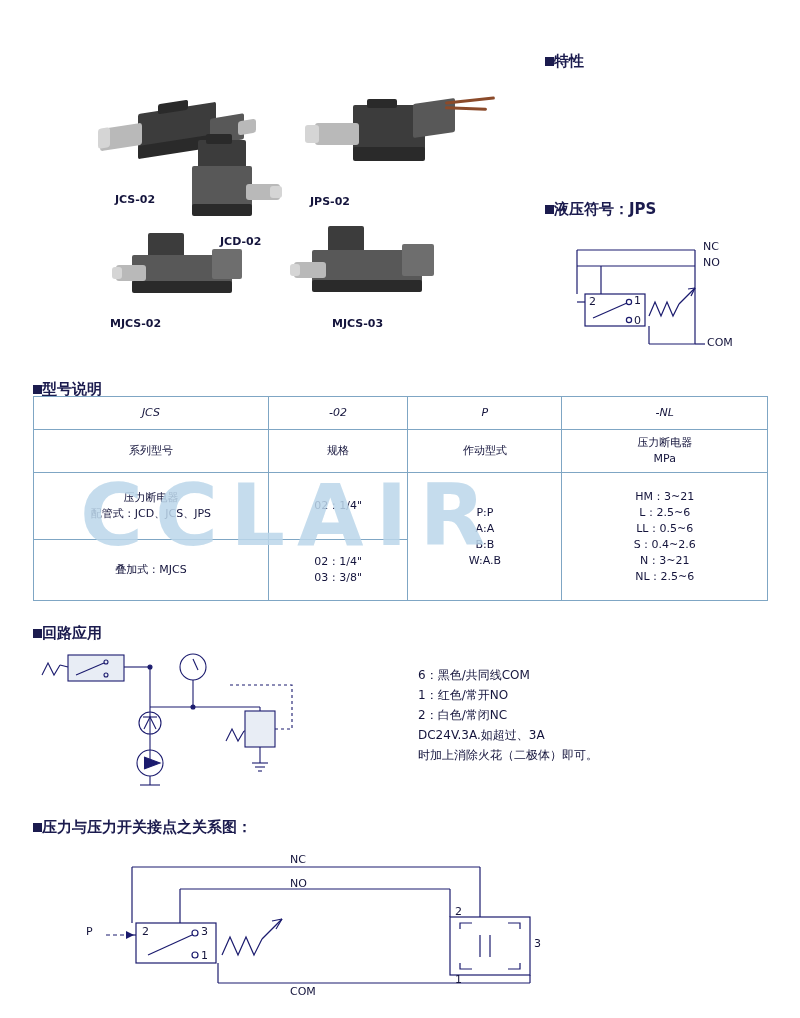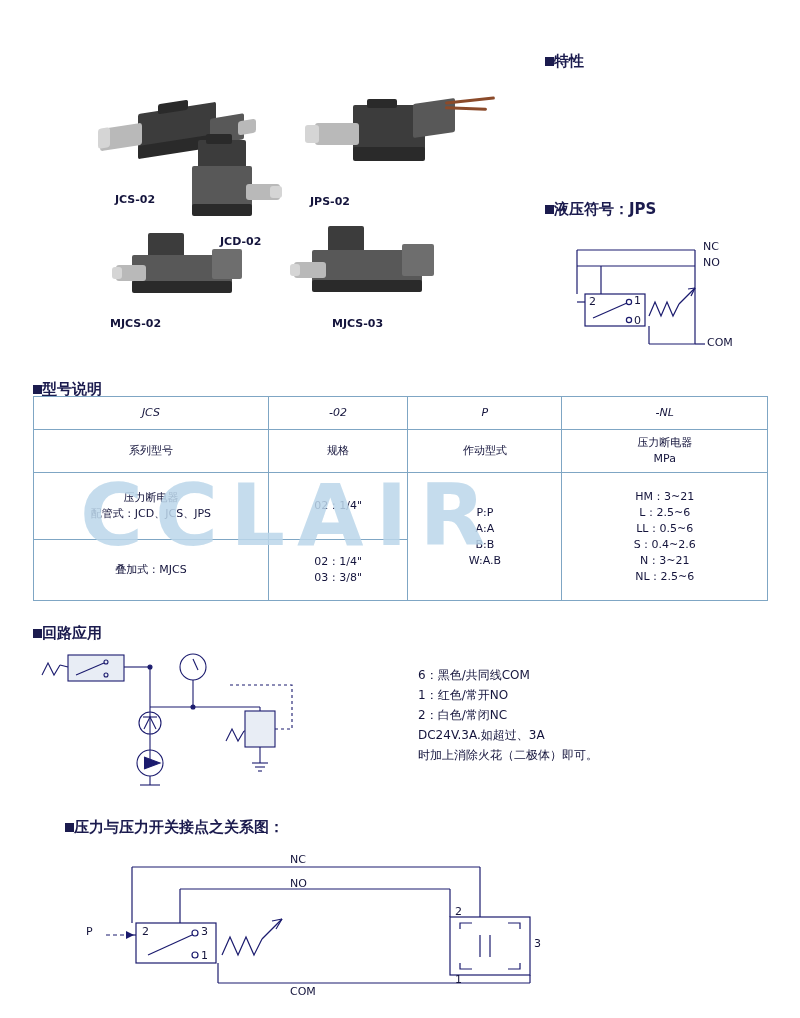--- a/index.html
+++ b/index.html
@@ -301,21 +301,21 @@
   </div>
 
   <div class="circ-text">
     <div>6：黑色/共同线COM</div>
     <div>1：红色/常开NO</div>
     <div>2：白色/常闭NC</div>
     <div>DC24V.3A.如超过、3A</div>
     <div>时加上消除火花（二极体）即可。</div>
   </div>
 
-  <div class="sec-head" style="left:33px;top:818px;margin-left:32px;">
+  <div class="sec-head" style="left:33px;top:818px;">
     <span class="sq"></span>
     <span>压力与压力开关接点之关系图：</span>
   </div>
 
   <div class="bot">
     <svg width="560" height="150" viewBox="0 0 560 150">
       <g stroke="#1b1b6e" stroke-width="1.2" fill="none">
 
         <line x1="32" y1="12" x2="380" y2="12"></line>
         <line x1="32" y1="12" x2="32" y2="68"></line>

